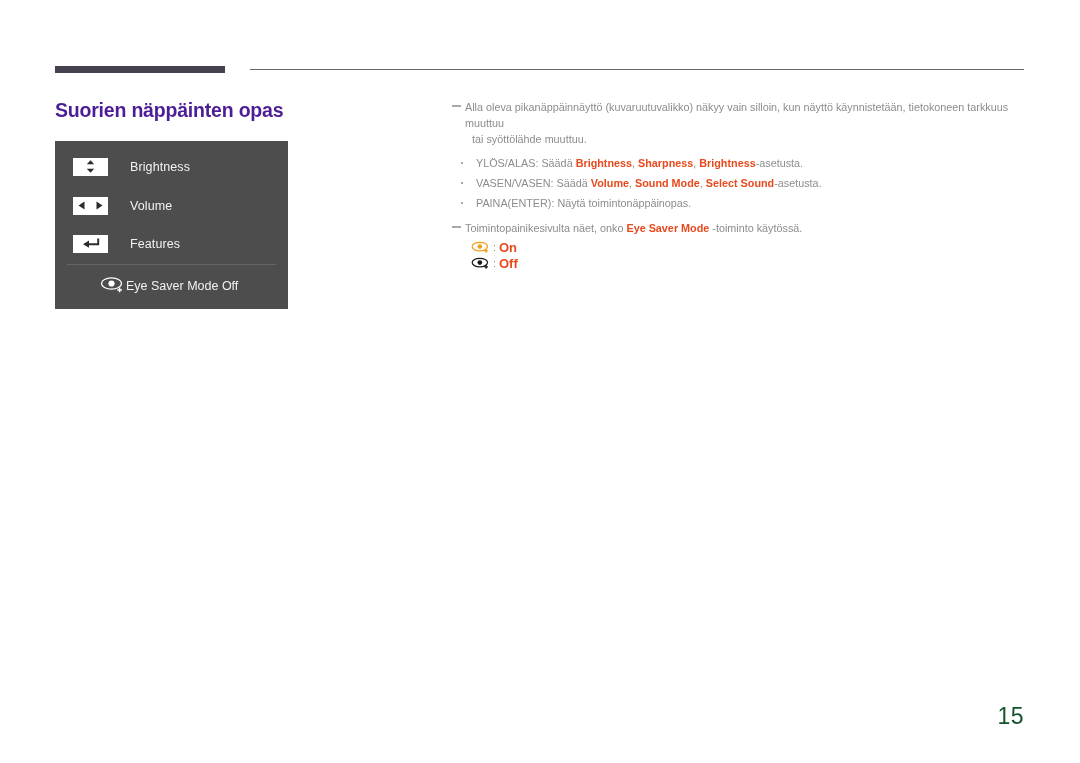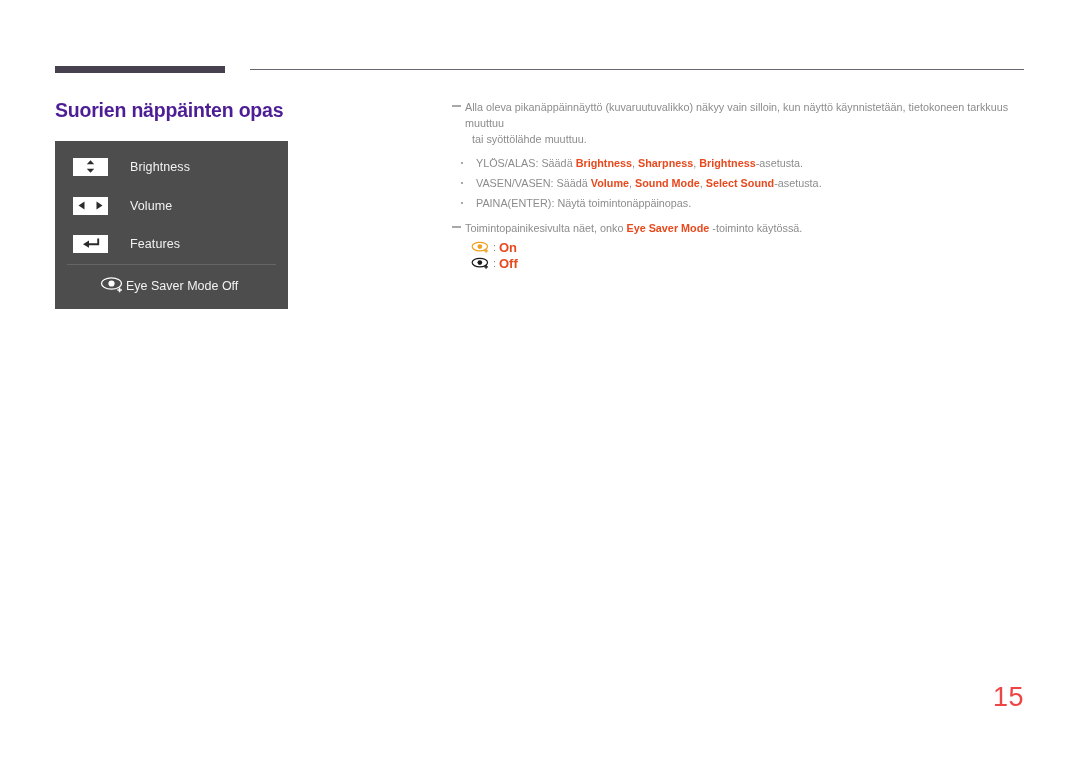--- a/index.html
+++ b/index.html
@@ -192,23 +192,23 @@
   .eye-legend-val {
     color: #e8491d;
     font-weight: bold;
     font-size: 13px;
   }
 
   
   .page-number {
     position: absolute;
     right: 56px;
-    top: 682px;
-    font-size: 27px;
-    color: #ef4444;
+    top: 703px;
+    font-size: 23px;
+    color: #14532d;
     letter-spacing: 0.5px;
   }
 </style>
 </head>
 <body>
 
 <div class="hdr-bar-thick"></div>
 <div class="hdr-bar-thin"></div>
 
 <div class="page-title">Suorien näppäinten opas</div>

